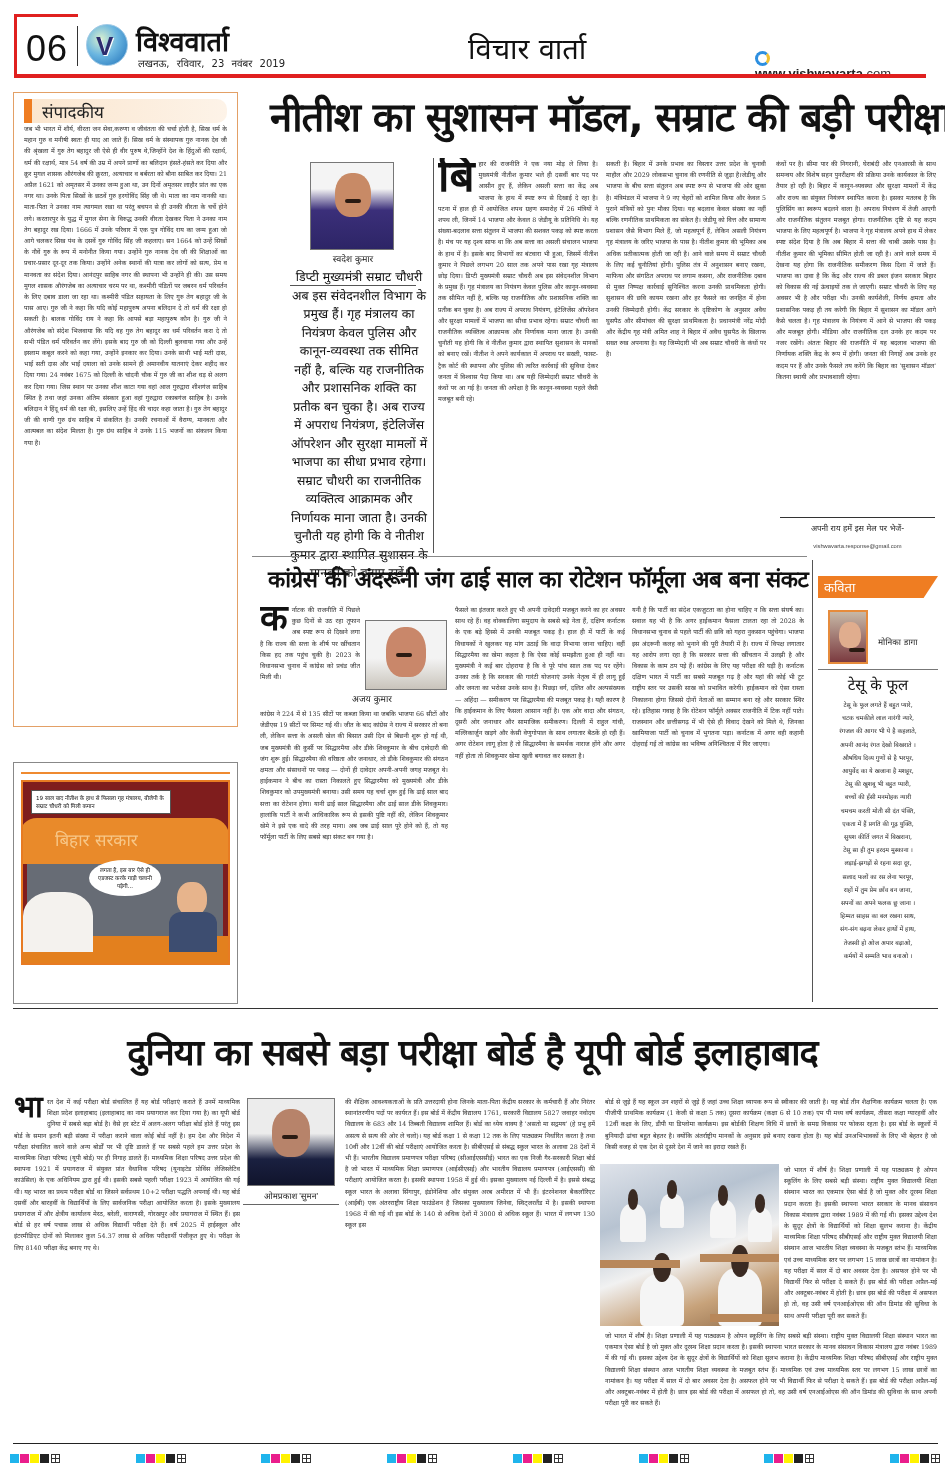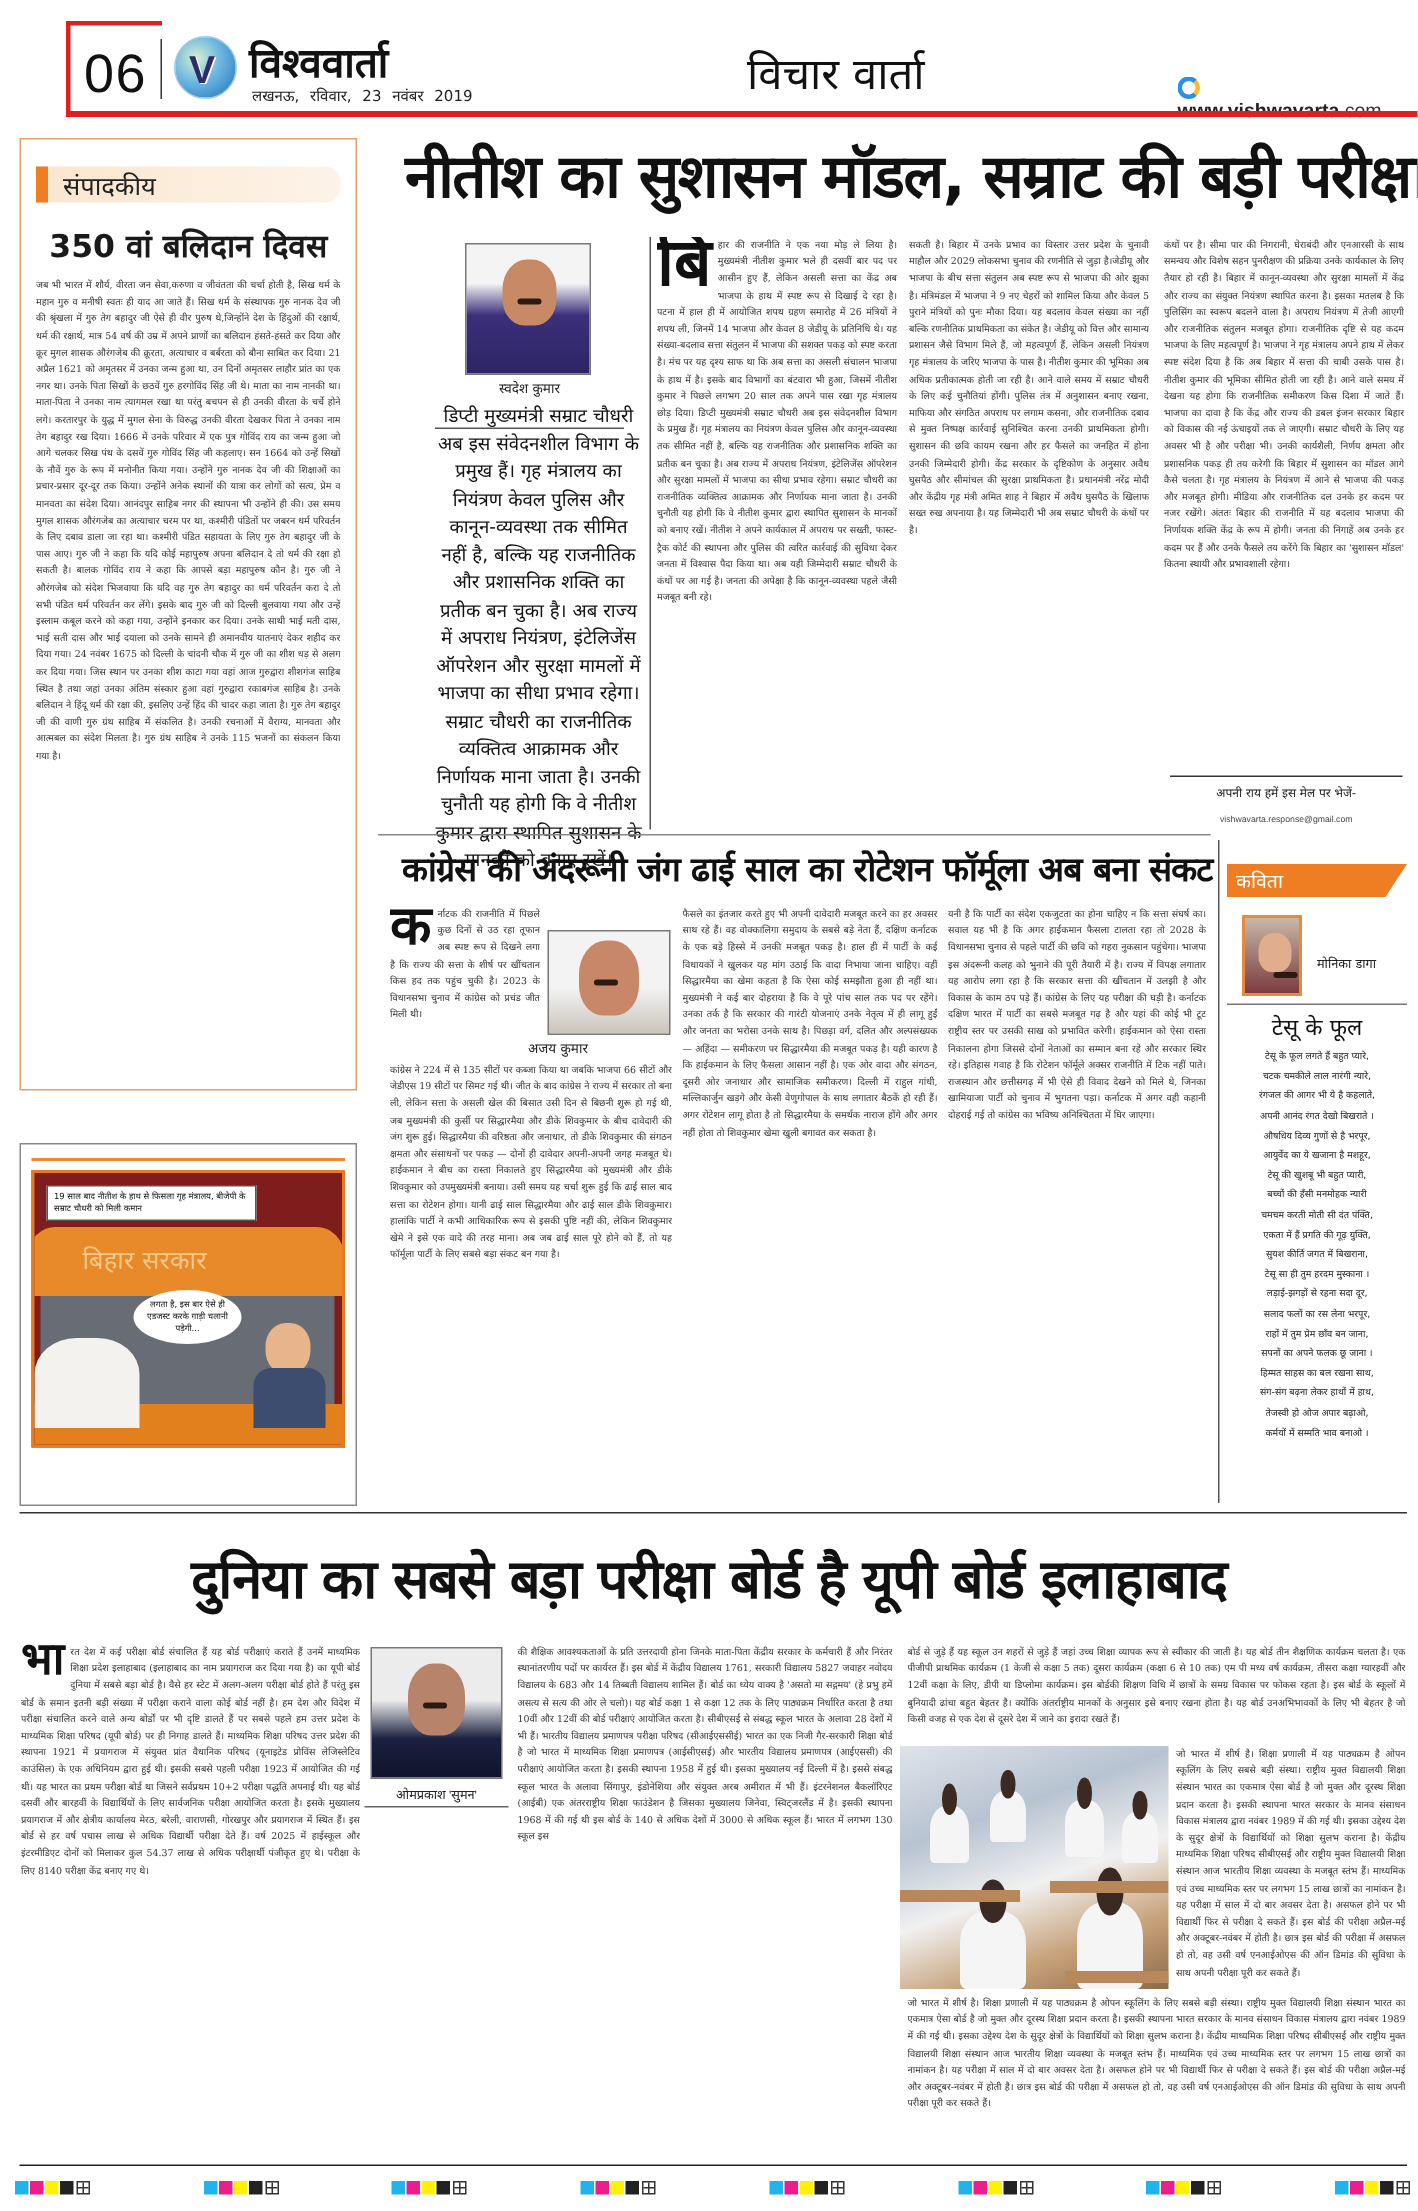--- a/index.html
+++ b/index.html
@@ -1,35 +1,35 @@
 <!DOCTYPE html>
 <html><head>
 <meta charset="utf-8">
 <style>
   * { box-sizing: border-box; margin: 0; padding: 0; }
   html, body { width: 945px; height: 1474px; background: #ffffff; overflow: hidden; }
   body { font-family: "DejaVu Sans", sans-serif; color: #1a1a1a; position: relative; }
 
   
-  .masthead { position: absolute; left: 0; top: 0; width: 834px; height: 80px; margin-left: 30px; }
+  .masthead { position: absolute; left: 0; top: 0; width: 834px; height: 80px; }
   .mast-redbox { position: absolute; left: 14px; top: 14px; width: 64px; height: 64px; border-left: 3px solid #e0201f; border-top: 3px solid #e0201f; }
   .mast-rule { position: absolute; left: 14px; top: 74px; width: 912px; height: 4px; background: #e0201f; }
   .page-no { position: absolute; left: 26px; top: 28px; font-family: "Liberation Sans", sans-serif; font-size: 36px; color: #111; letter-spacing: 1px; }
   .mast-vsep { position: absolute; left: 77px; top: 26px; width: 1px; height: 40px; background: #333; }
   .logo { position: absolute; left: 86px; top: 24px; width: 42px; height: 42px; border-radius: 50%; background: radial-gradient(circle at 35% 35%, #d8f0d0 0%, #6ab5e0 45%, #1d6fb8 100%); border: 1px solid #9ec9e6; }
   .logo-v { position: absolute; left: 9px; top: 6px; font-family: "Liberation Sans", sans-serif; font-weight: bold; font-size: 26px; color: #2d2d6e; text-shadow: 1px 1px 0 #fff; }
   .brand { position: absolute; left: 136px; top: 22px; font-size: 27px; font-weight: bold; color: #111; }
   .dateline { position: absolute; left: 138px; top: 56px; font-size: 10px; color: #222; word-spacing: 4px; }
   .section-title { position: absolute; left: 468px; top: 28px; font-size: 29px; color: #111; }
   .website { position: absolute; left: 755px; top: 51px; font-family: "Liberation Sans", sans-serif; font-weight: bold; font-size: 13px; color: #222; }
   .website .dot-com { font-weight: normal; color: #333; }
   .ie-icon { display: inline-block; width: 15px; height: 15px; border-radius: 50%; border: 3px solid #2d8fe0; border-right-color: #f0c030; vertical-align: -3px; margin-right: 3px; position: relative; }
 
   
-  .editorial { position: absolute; left: 13px; top: 92px; width: 225px; height: 635px; border: 1px solid #e3a066; padding: 18px 10px; }
+  .editorial { position: absolute; left: 13px; top: 92px; width: 225px; height: 635px; border: 1px solid #e3a066; padding: 6px 10px; }
   .ed-head { height: 24px; background: linear-gradient(to right, #fbe6cf, #fdf3e8); position: relative; border-radius: 0 10px 10px 0; }
   .ed-head::before { content: ""; position: absolute; left: 0; top: 0; width: 8px; height: 24px; background: #ef7d22; }
   .ed-head span { position: absolute; left: 18px; top: 1px; font-size: 17px; color: #222; }
   .ed-title { text-align: center; font-size: 21px; font-weight: bold; margin: 14px 0 8px; color: #1a1a1a; }
   .body-text { font-family: "DejaVu Serif", serif; font-size: 6.3px; line-height: 11.2px; color: #333; text-align: justify; }
   .ed-body { height: 540px; overflow: hidden; }
 
   
   .cartoon-box { position: absolute; left: 13px; top: 762px; width: 225px; height: 242px; border: 1px solid #888; padding: 6px 7px; }
   .kataksh-row { display: flex; align-items: center; height: 30px; }
@@ -121,21 +121,20 @@
   <a class="website">
     <span class="ie-icon"></span><span>www.vishwavarta</span><span class="dot-com">.com</span>
   </a>
   <div class="mast-rule"></div>
 </header>
 
 <section class="editorial">
   <div class="ed-head">
       <span>संपादकीय</span>
     </div>
-  <h2 class="ed-title">350 वां बलिदान दिवस</h2>
   <p class="body-text ed-body">जब भी भारत में शौर्य, वीरता जन सेवा,करुणा व जीवंतता की चर्चा होती है, सिख धर्म के महान गुरु व मनीषी स्वतः ही याद आ जाते हैं। सिख धर्म के संस्थापक गुरु नानक देव जी की श्रृंखला में गुरु तेग बहादुर जी ऐसे ही वीर पुरुष थे,जिन्होंने देश के हिंदुओं की रक्षार्थ, धर्म की रक्षार्थ, मात्र 54 वर्ष की उम्र में अपने प्राणों का बलिदान हंसते-हंसते कर दिया और क्रूर मुगल शासक औरंगजेब की क्रूरता, अत्याचार व बर्बरता को बौना साबित कर दिया। 21 अप्रैल 1621 को अमृतसर में उनका जन्म हुआ था, उन दिनों अमृतसर लाहौर प्रांत का एक नगर था। उनके पिता सिखों के छठवें गुरु हरगोविंद सिंह जी थे। माता का नाम नानकी था। माता-पिता ने उनका नाम त्यागमल रखा था परंतु बचपन से ही उनकी वीरता के चर्चे होने लगे। करतारपुर के युद्ध में मुगल सेना के विरुद्ध उनकी वीरता देखकर पिता ने उनका नाम तेग बहादुर रख दिया। 1666 में उनके परिवार में एक पुत्र गोविंद राय का जन्म हुआ जो आगे चलकर सिख पंथ के दसवें गुरु गोविंद सिंह जी कहलाए। सन 1664 को उन्हें सिखों के नौवें गुरु के रूप में मनोनीत किया गया। उन्होंने गुरु नानक देव जी की शिक्षाओं का प्रचार-प्रसार दूर-दूर तक किया। उन्होंने अनेक स्थानों की यात्रा कर लोगों को सत्य, प्रेम व मानवता का संदेश दिया। आनंदपुर साहिब नगर की स्थापना भी उन्होंने ही की। उस समय मुगल शासक औरंगजेब का अत्याचार चरम पर था, कश्मीरी पंडितों पर जबरन धर्म परिवर्तन के लिए दबाव डाला जा रहा था। कश्मीरी पंडित सहायता के लिए गुरु तेग बहादुर जी के पास आए। गुरु जी ने कहा कि यदि कोई महापुरुष अपना बलिदान दे तो धर्म की रक्षा हो सकती है। बालक गोविंद राय ने कहा कि आपसे बड़ा महापुरुष कौन है। गुरु जी ने औरंगजेब को संदेश भिजवाया कि यदि वह गुरु तेग बहादुर का धर्म परिवर्तन करा दे तो सभी पंडित धर्म परिवर्तन कर लेंगे। इसके बाद गुरु जी को दिल्ली बुलवाया गया और उन्हें इस्लाम कबूल करने को कहा गया, उन्होंने इनकार कर दिया। उनके साथी भाई मती दास, भाई सती दास और भाई दयाला को उनके सामने ही अमानवीय यातनाएं देकर शहीद कर दिया गया। 24 नवंबर 1675 को दिल्ली के चांदनी चौक में गुरु जी का शीश धड़ से अलग कर दिया गया। जिस स्थान पर उनका शीश काटा गया वहां आज गुरुद्वारा शीशगंज साहिब स्थित है तथा जहां उनका अंतिम संस्कार हुआ वहां गुरुद्वारा रकाबगंज साहिब है। उनके बलिदान ने हिंदू धर्म की रक्षा की, इसलिए उन्हें हिंद की चादर कहा जाता है। गुरु तेग बहादुर जी की वाणी गुरु ग्रंथ साहिब में संकलित है। उनकी रचनाओं में वैराग्य, मानवता और आत्मबल का संदेश मिलता है। गुरु ग्रंथ साहिब ने उनके 115 भजनों का संकलन किया गया है।</p>
 </section>
 
 <section class="cartoon-box">
   <div class="kataksh-rule"></div>
   <div class="cartoon">
     <div class="cartoon-caption">19 साल बाद नीतीश के हाथ से फिसला गृह मंत्रालय, बीजेपी के सम्राट चौधरी को मिली कमान</div>
     <div class="bus-roof"></div>
     <div class="bus-roof-text">बिहार सरकार</div>
     <div class="bus-window"></div>

